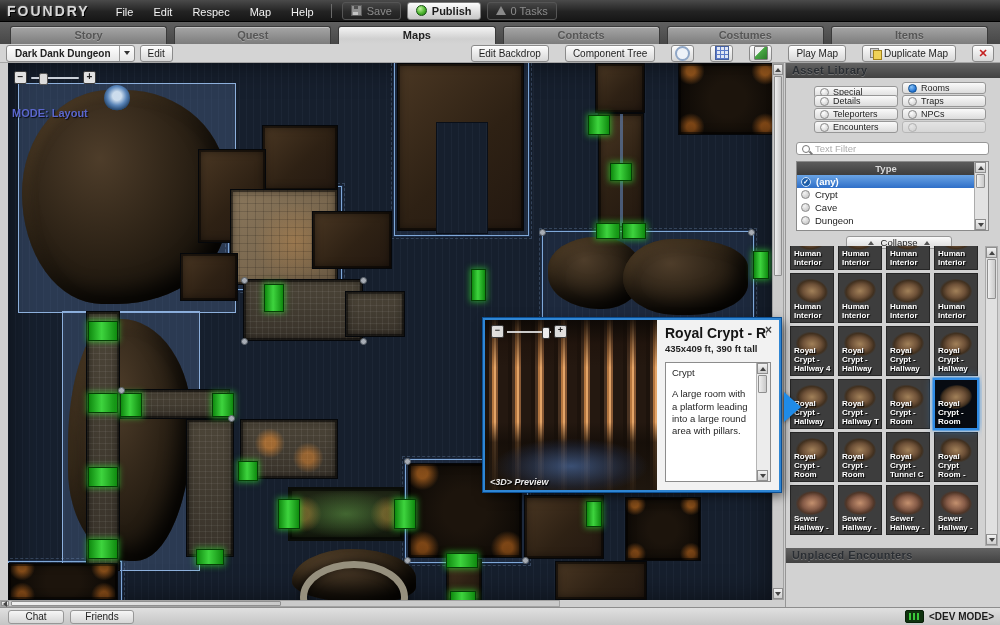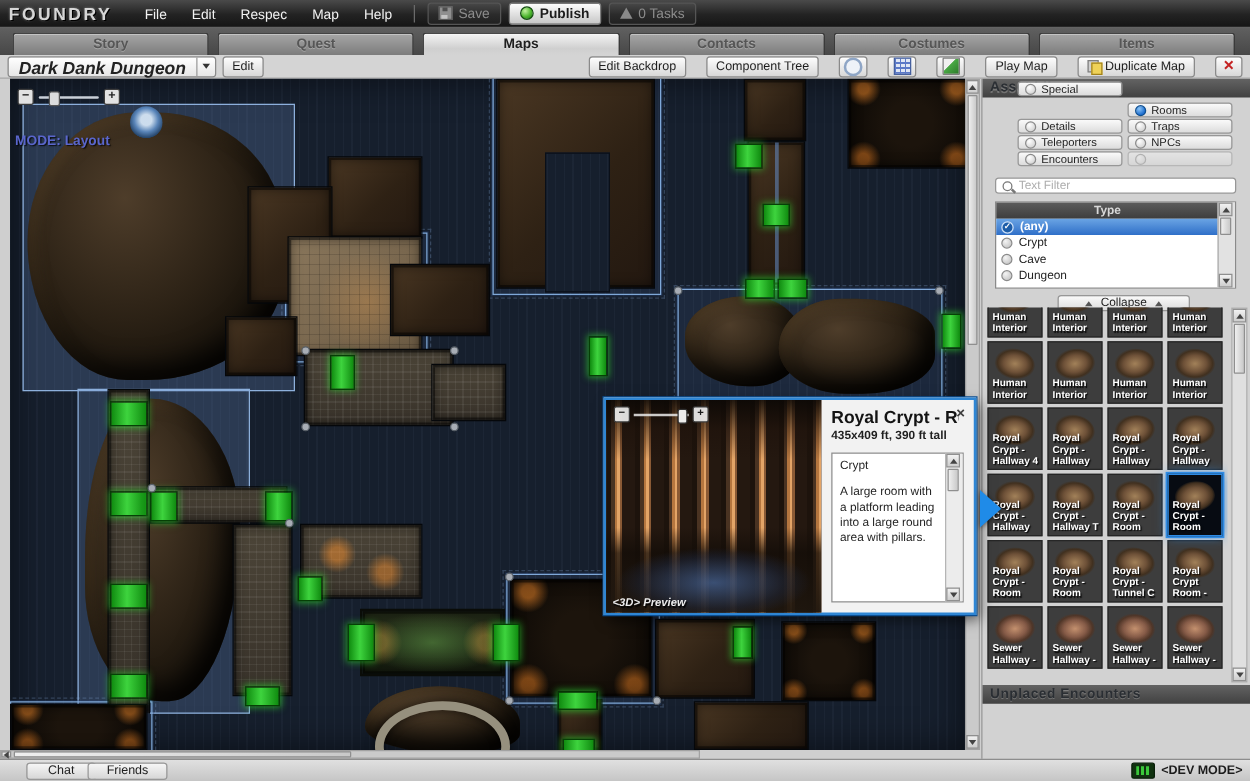--- a/index.html
+++ b/index.html
@@ -32,22 +32,22 @@
     background:linear-gradient(#a6a6a6,#7c7c7c);text-align:center;font-size:11px;font-weight:bold;
     color:#565656;text-shadow:0 1px 0 rgba(255,255,255,.25);line-height:17px;box-shadow:inset 0 1px 0 rgba(255,255,255,.35);}
   .tab.active{background:linear-gradient(#f4f4f4,#cfcfcf 70%,#d4d4d4);color:#1e1e1e;}
 
   
   #toolbar{position:absolute;left:0;top:44px;width:1000px;height:19px;box-sizing:border-box;
     background:#d4d4d4;border-bottom:1px solid #a6a6a6;display:flex;align-items:center;padding:0 6px;}
   .btn{background:linear-gradient(#fdfdfd,#d7d7d7);border:1px solid #8a8a8a;border-radius:3px;
     font-size:10px;color:#1e1e1e;padding:0 7px;height:15px;line-height:13px;display:flex;align-items:center;gap:4px;
     box-shadow:inset 0 1px 0 rgba(255,255,255,.7);white-space:nowrap;}
-  .dd{display:flex;height:15px;background:linear-gradient(#fff,#e6e6e6);
-    border:1px solid #8a8a8a;border-radius:3px;font-size:14px;font-weight:bold;color:#222;font-style:italic;}
+  .dd{display:flex;align-items:center;height:15px;background:linear-gradient(#fff,#e6e6e6);
+    border:1px solid #8a8a8a;border-radius:3px;font-size:10px;font-weight:bold;color:#222;}
   .dd-label{padding:0 8px;}
   .dd-arrow{width:14px;height:100%;border-left:1px solid #9a9a9a;display:flex;align-items:center;justify-content:center;}
   .tri-dn{width:0;height:0;border-left:3.5px solid transparent;border-right:3.5px solid transparent;border-top:4.5px solid #333;}
   .tb-right{margin-left:auto;display:flex;gap:16px;align-items:center;}
   .icon-btn{width:21px;justify-content:center;padding:0;}
   .circ-ico{width:11px;height:11px;border-radius:50%;border:2px solid #8fa6c6;background:#eef2f8;}
   .grid-ico{width:12px;height:12px;background:
       repeating-linear-gradient(0deg,#5b79c8 0 1px,transparent 1px 4px),
       repeating-linear-gradient(90deg,#5b79c8 0 1px,transparent 1px 4px),#dfe6f4;border:1px solid #46609e;}
   .terr-ico{width:12px;height:12px;border:1px solid #7d7d7d;background:linear-gradient(135deg,#f0f0f0 40%,#49a845 42%,#2c7a2a);border-radius:1px;}
@@ -410,21 +410,21 @@
             <span class="t-dn"></span>
           </span>
       </div>
     </div>
   </div>
 </div>
 
 <div id="panel">
   <div class="phead" style="top:0;">Asset Library</div>
   <div id="cats">
-      <div class="cat-btn" style="left: 28px; top: 2px;">
+      <div class="cat-btn" style="left: 28px; top: 23px;">
         <span class="radio"></span>
         <span>Special</span>
       </div>
       <div class="cat-btn selected" style="left: 116px; top: 19px;">
         <span class="radio"></span>
         <span>Rooms</span>
       </div>
       <div class="cat-btn" style="left: 28px; top: 32px;">
         <span class="radio"></span>
         <span>Details</span>
@@ -594,19 +594,19 @@
     <span class="sc-btn" style="left:0;bottom:0;width:11px;height:11px;">
         <span class="t-dn"></span>
       </span>
   </div>
   <div class="phead" style="top:485px;">Unplaced Encounters</div>
 </div>
 
 <div id="asset-arrow"></div>
 
 <div id="bottombar">
-  <div class="bb-tab" style="left:21px;width:56px;"><span>Chat</span></div>
+  <div class="bb-tab" style="left:8px;width:56px;"><span>Chat</span></div>
   <div class="bb-tab" style="left:70px;width:64px;"><span>Friends</span></div>
   <div id="devmode">
     <span class="led"></span>
     <span>&lt;DEV MODE&gt;</span>
   </div>
 </div>
 
 </body></html>

